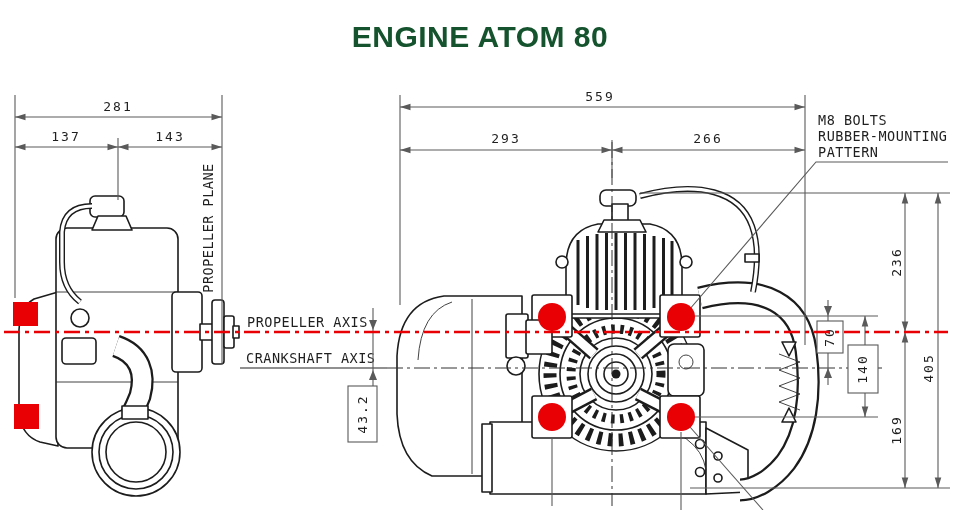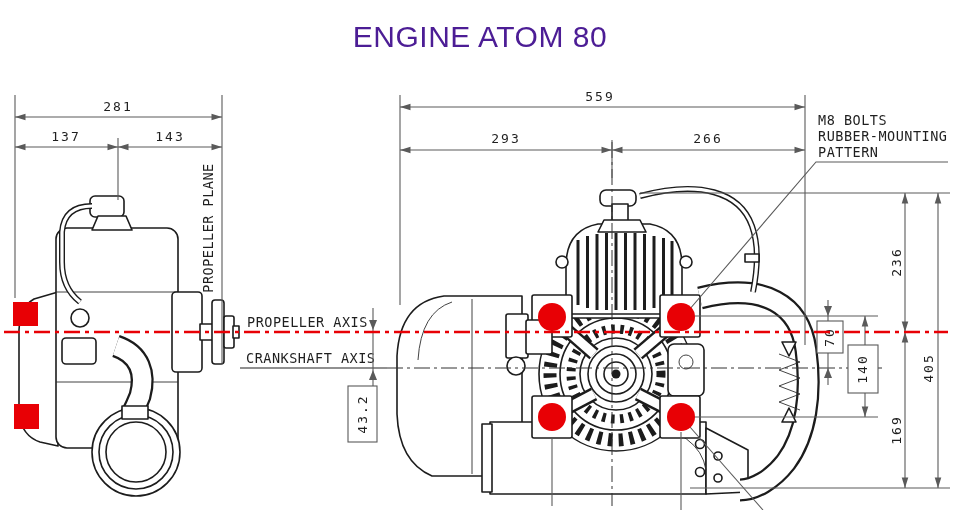--- a/index.html
+++ b/index.html
@@ -4,21 +4,21 @@
 <style>
   :root{
     --red:#e80005;
     --ink:#1c1c1c;
     --dim:#5a5a5a;
   }
   html,body{margin:0;padding:0;background:#fff;}
   #stage{position:relative;width:960px;height:510px;overflow:hidden;background:#fff;
          font-family:"Liberation Sans",sans-serif;}
   #title{position:absolute;left:0;top:20px;width:960px;text-align:center;
-         font-size:30px;font-weight:400;letter-spacing:.5px;color:#4c1d95;
+         font-size:30px;font-weight:700;letter-spacing:.5px;color:#14532d;
          font-family:"Liberation Sans",sans-serif;}
   svg{position:absolute;left:0;top:0;}
   .art{stroke:var(--ink);fill:#fff;stroke-width:1.6;stroke-linejoin:round;}
   .artline{stroke:var(--ink);fill:none;stroke-width:1.6;stroke-linecap:round;}
   .artthin{stroke:#2e2e2e;fill:none;stroke-width:.9;}
   .pipe-out{stroke:var(--ink);fill:none;stroke-width:23;}
   .pipe-in{stroke:#fff;fill:none;stroke-width:18.5;}
   .hose-out{stroke:var(--ink);fill:none;stroke-width:6;}
   .hose-in{stroke:#fff;fill:none;stroke-width:3.2;}
   .arm-out{stroke:var(--ink);fill:none;stroke-width:14;}

